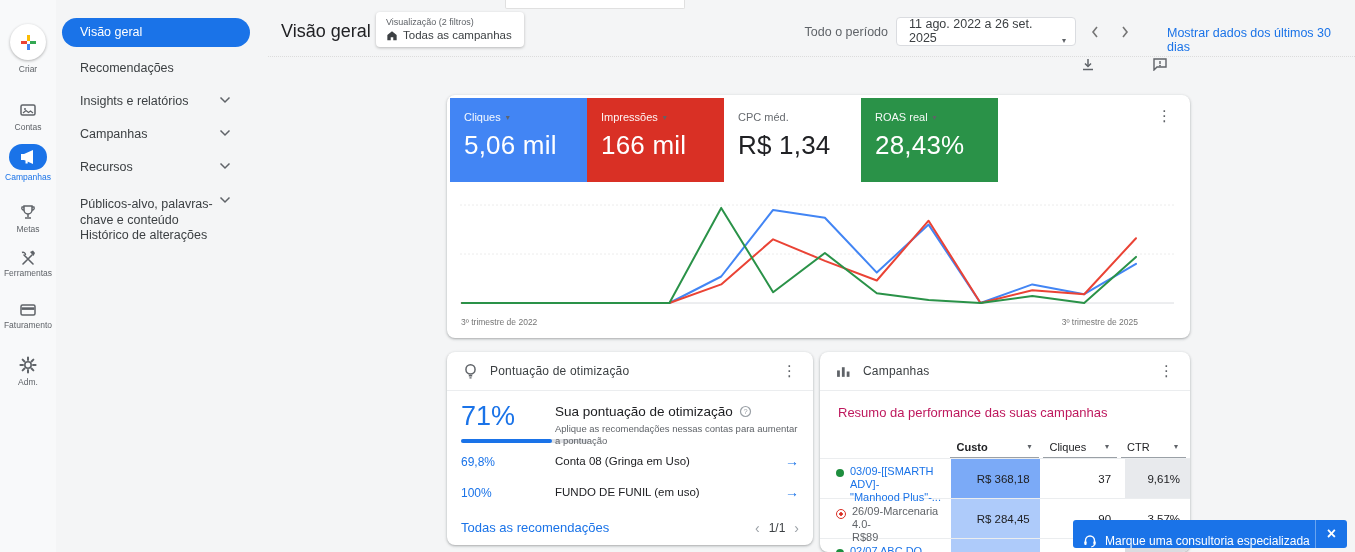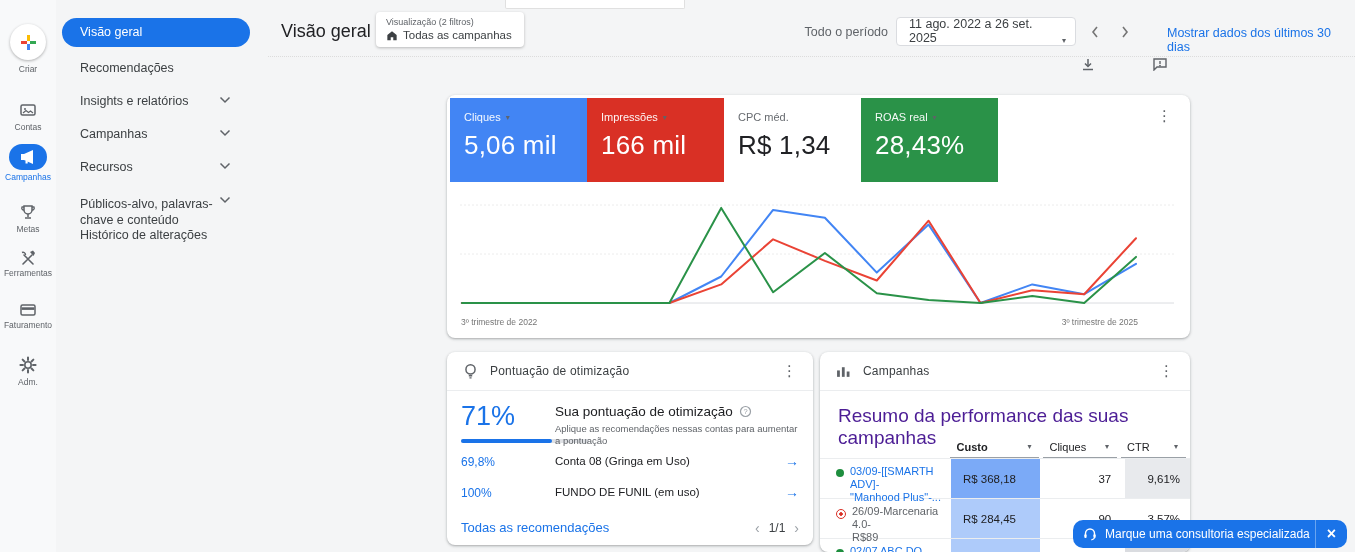--- a/index.html
+++ b/index.html
@@ -81,44 +81,44 @@
   .opt-sub { position:absolute; left:108px; top:71px; width:248px; font-size:9.5px; color:#5f6368; line-height:12px; }
   .opt-row { position:absolute; left:0; right:0; height:28px; }
   .opt-pct { position:absolute; left:14px; font-size:12px; color:#1a73e8; }
   .opt-name { position:absolute; left:108px; font-size:11.5px; font-weight:500; color:#202124; }
   .opt-arrow { position:absolute; right:14px; top:-2px; font-size:14px; color:#1a73e8; cursor:pointer; }
   .opt-footer-link { position:absolute; left:14px; top:168px; font-size:13px; font-weight:500; color:#1a73e8; cursor:pointer; }
   .pagination { position:absolute; right:14px; top:168px; display:flex; align-items:center; gap:9px; font-size:12px; color:#3c4043; }
   .pg-chev { color:#9aa0a6; font-size:14px; cursor:pointer; }
 
   
-  .camp-subtitle { position:absolute; left:18px; top:53px; font-size:19px; color:#4c1d95; }
+  .camp-subtitle { position:absolute; left:18px; top:53px; font-size:13px; color:#be185d; }
   .camp-table { position:absolute; left:0; top:84px; right:0; }
   .camp-hrow { display:flex; height:22px; font-size:11px; color:#202124; }
   .col-name { width:135px; padding-left:18px; }
   .col-cost { width:92px; }  .col-clicks { width:76px; }  .col-ctr { width:67px; }
   .hcell { display:flex; align-items:center; justify-content:space-between; padding:0 8px 0 6px;
     border-bottom:1px solid #9aa0a6; margin-right:4px; cursor:pointer; }
   .hcell.sorted { font-weight:700; }
   .camp-row { display:flex; height:40px; border-top:1px solid #ebedef; font-size:11.5px; color:#202124; }
   .name-cell { width:135px; padding:6px 2px 0 16px; display:flex; gap:6px; align-items:flex-start; }
   .status-icon { margin-top:4px; flex:0 0 auto; width:8px; height:8px; border-radius:50%; }
   .status-icon.enabled { background:#1e8e3e; }
   .status-icon.removed { width:10px; height:10px; border:1.5px solid #d93025;
     background:radial-gradient(circle,#d93025 0 1.5px,transparent 2px); }
   .camp-name { font-size:11px; line-height:13px; color:#1a73e8; font-weight:500; cursor:pointer; }
   .camp-name.muted { color:#5f6368; font-weight:400; }
   .num-cell { display:flex; align-items:center; justify-content:flex-end; }
-  .cost-cell { width:92px; padding-right:24px; }
+  .cost-cell { width:92px; padding-right:10px; }
   .clicks-cell { width:88px; padding-right:14px; }
   .ctr-cell { width:67px; padding-right:10px; }
 
   
   #banner { position:absolute; left:1073px; top:520px; width:274px; height:28px; background:#1a73e8;
-    border-radius:10px; display:flex; align-items:center; color:#fff; }
+    border-radius:3px; display:flex; align-items:flex-end; color:#fff; }
   .banner-text { font-size:12px; font-weight:500; margin-left:8px; flex:1; }
   .banner-x { width:32px; height:28px; display:flex; align-items:center; justify-content:center;
     border-left:1px solid rgba(255,255,255,.35); font-size:16px; font-weight:700; cursor:pointer; }
 </style>
 </head>
 <body>
 
 <div id="rail">
   <div class="create-btn">
     <svg width="17" height="17" viewBox="0 0 17 17">

